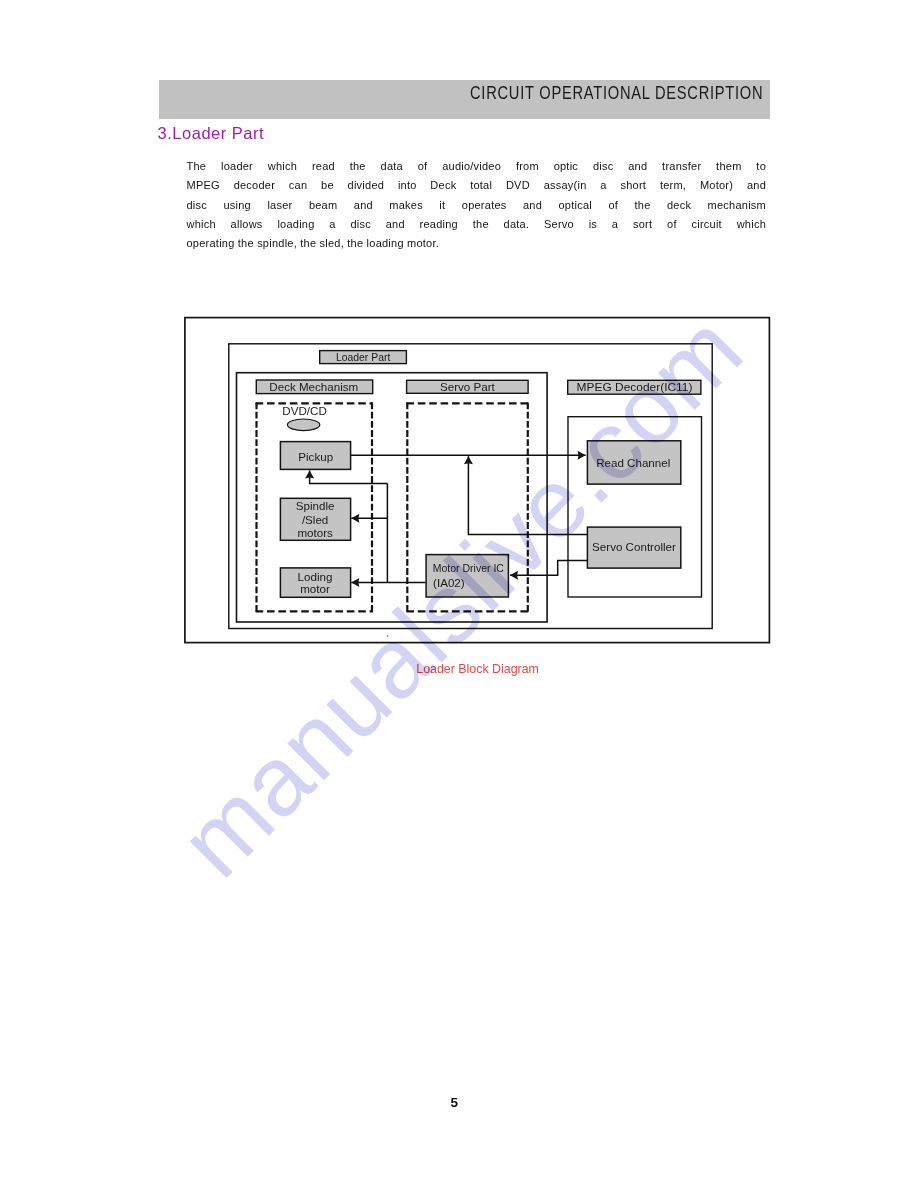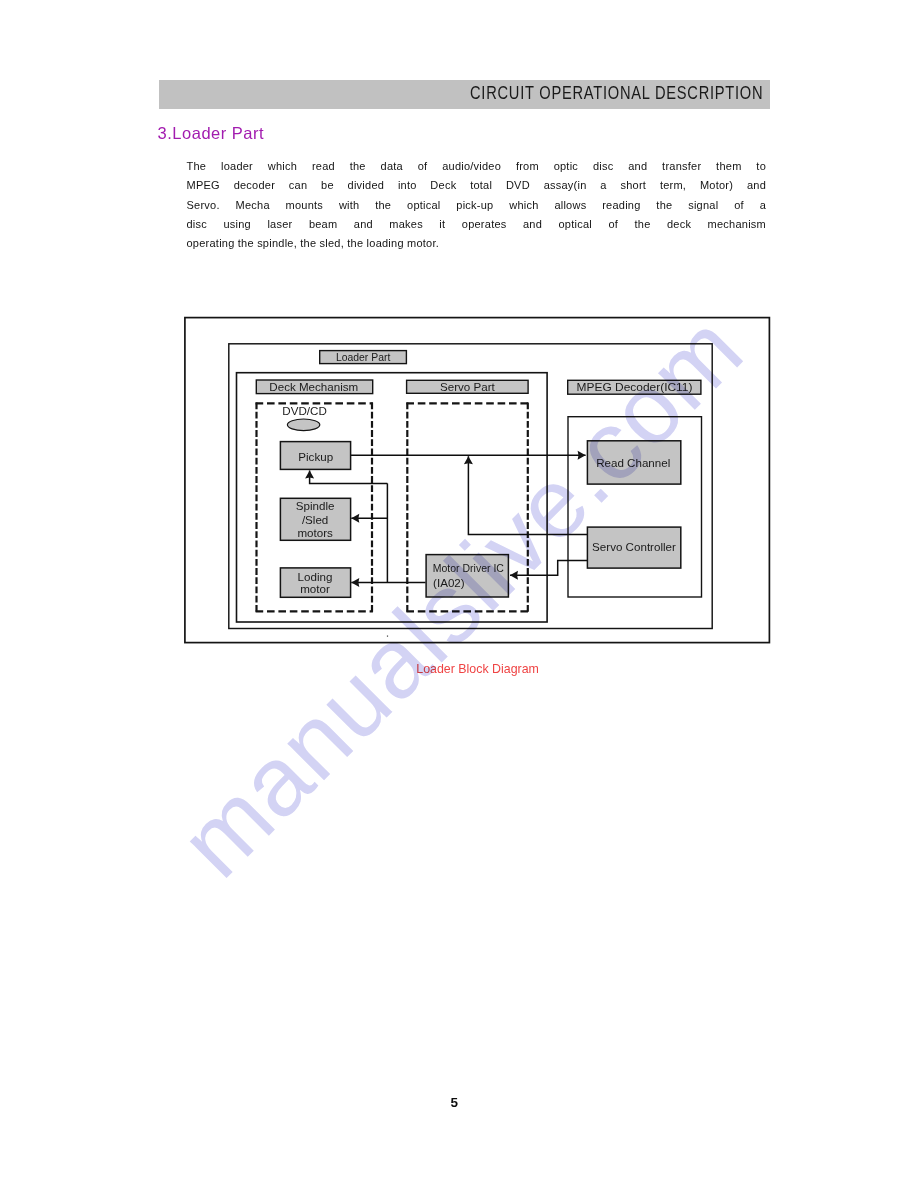--- a/index.html
+++ b/index.html
@@ -2,21 +2,21 @@
 <html><head>
 <meta charset="utf-8">
 <title>Circuit Operational Description</title>
 <style>
   html,body{margin:0;padding:0;}
   body{width:918px;height:1188px;background:#ffffff;position:relative;overflow:hidden;
        font-family:"Liberation Sans",sans-serif;color:#000;}
   .page{position:absolute;left:0;top:0;width:918px;height:1188px;}
 
   
-  .hdr-band{position:absolute;left:159px;top:79.8px;width:610.5px;height:29px;background:#c1c1c1;}
+  .hdr-band{position:absolute;left:159px;top:79.8px;width:610.5px;height:39px;background:#c1c1c1;}
   .hdr-title{position:absolute;left:311.2px;top:2.8px;font-size:17.6px;letter-spacing:0.9px;color:#1a1a1a;
              white-space:nowrap;transform:scaleX(0.833);transform-origin:0 0;}
 
   
   .sec-title{position:absolute;left:157.6px;top:124.2px;font-size:16.5px;color:#a21caf;letter-spacing:0.5px;}
 
   
   .para{position:absolute;left:186.5px;top:157.1px;width:579px;font-size:11px;line-height:19.35px;letter-spacing:0.24px;
         color:#141414;}
   .pline{white-space:nowrap;height:19.35px;}
@@ -48,22 +48,22 @@
 
   <div class="hdr-band">
     <div class="hdr-title">CIRCUIT OPERATIONAL DESCRIPTION</div>
   </div>
 
   <div class="sec-title">3.Loader Part</div>
 
   <div class="para">
     <div class="pline jline">The loader which read the data of audio/video from optic disc and transfer them to</div>
     <div class="pline jline">MPEG decoder can be divided into Deck total DVD assay(in a short term, Motor) and</div>
-    <div class="pline jline">Servo. Mecha mounts with the optical pick-up which allows reading the signal of a</div>
     <div class="pline jline">disc using laser beam and makes it operates and optical of the deck mechanism</div>
+    <div class="pline jline">which allows loading a disc and reading the data. Servo is a sort of circuit which</div>
     <div class="pline">operating the spindle, the sled, the loading motor.</div>
   </div>
 
   <div class="fig">
    <svg width="918" height="1188" viewBox="0 0 918 1188" style="position:absolute;left:-184px;top:-317px;">
     <defs>
       <marker id="ahR" markerWidth="10" markerHeight="11" refX="8.3" refY="5.5" orient="0" markerUnits="userSpaceOnUse">
         <path d="M0.3,1.0 L8.3,5.5 L0.3,10.0 L1.2,5.5 Z" fill="#141414"></path>
       </marker>
       <marker id="ahL" markerWidth="10" markerHeight="11" refX="8.3" refY="5.5" orient="180" markerUnits="userSpaceOnUse">

